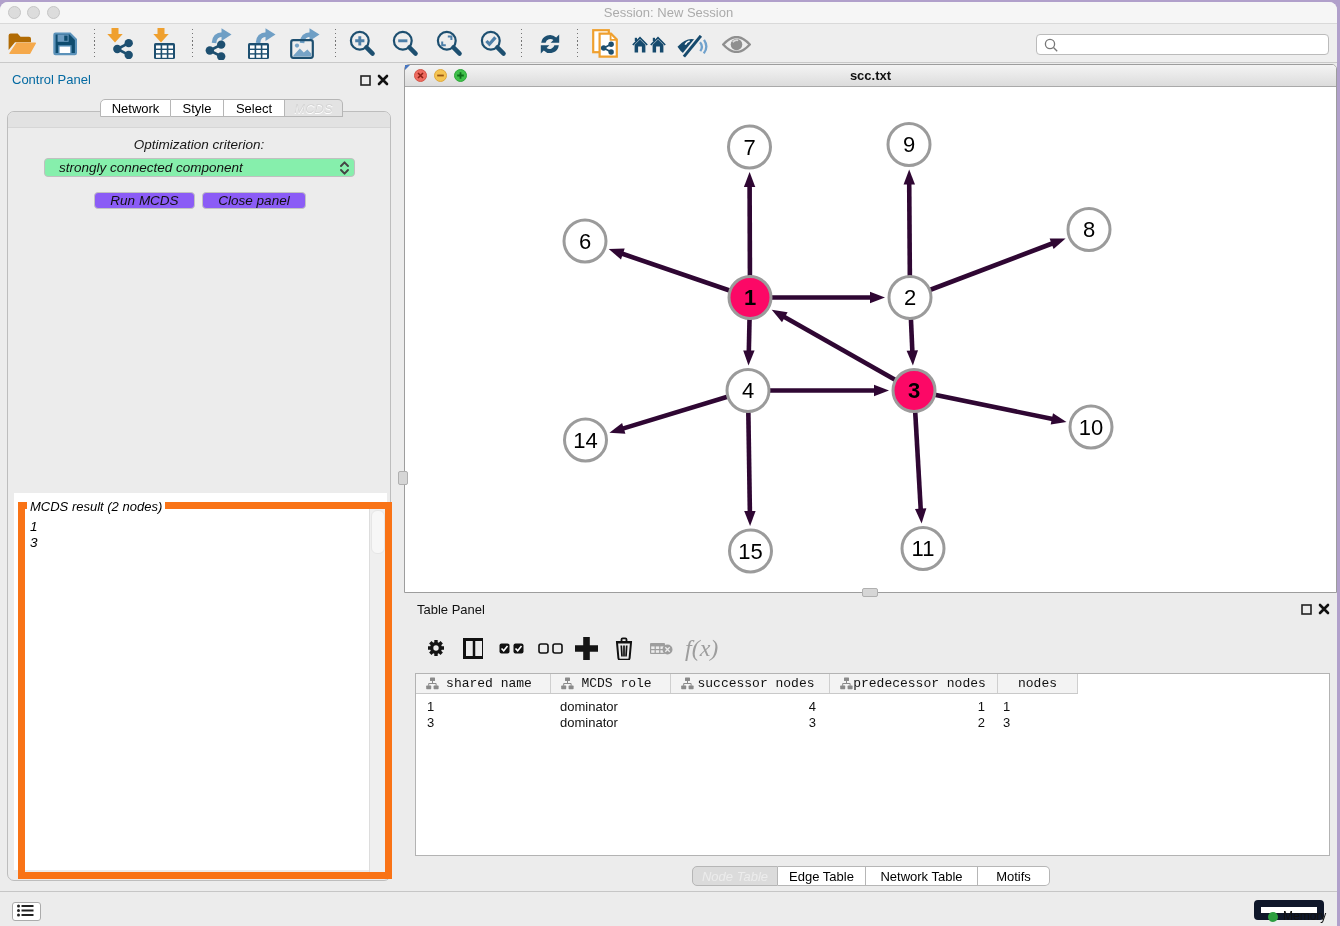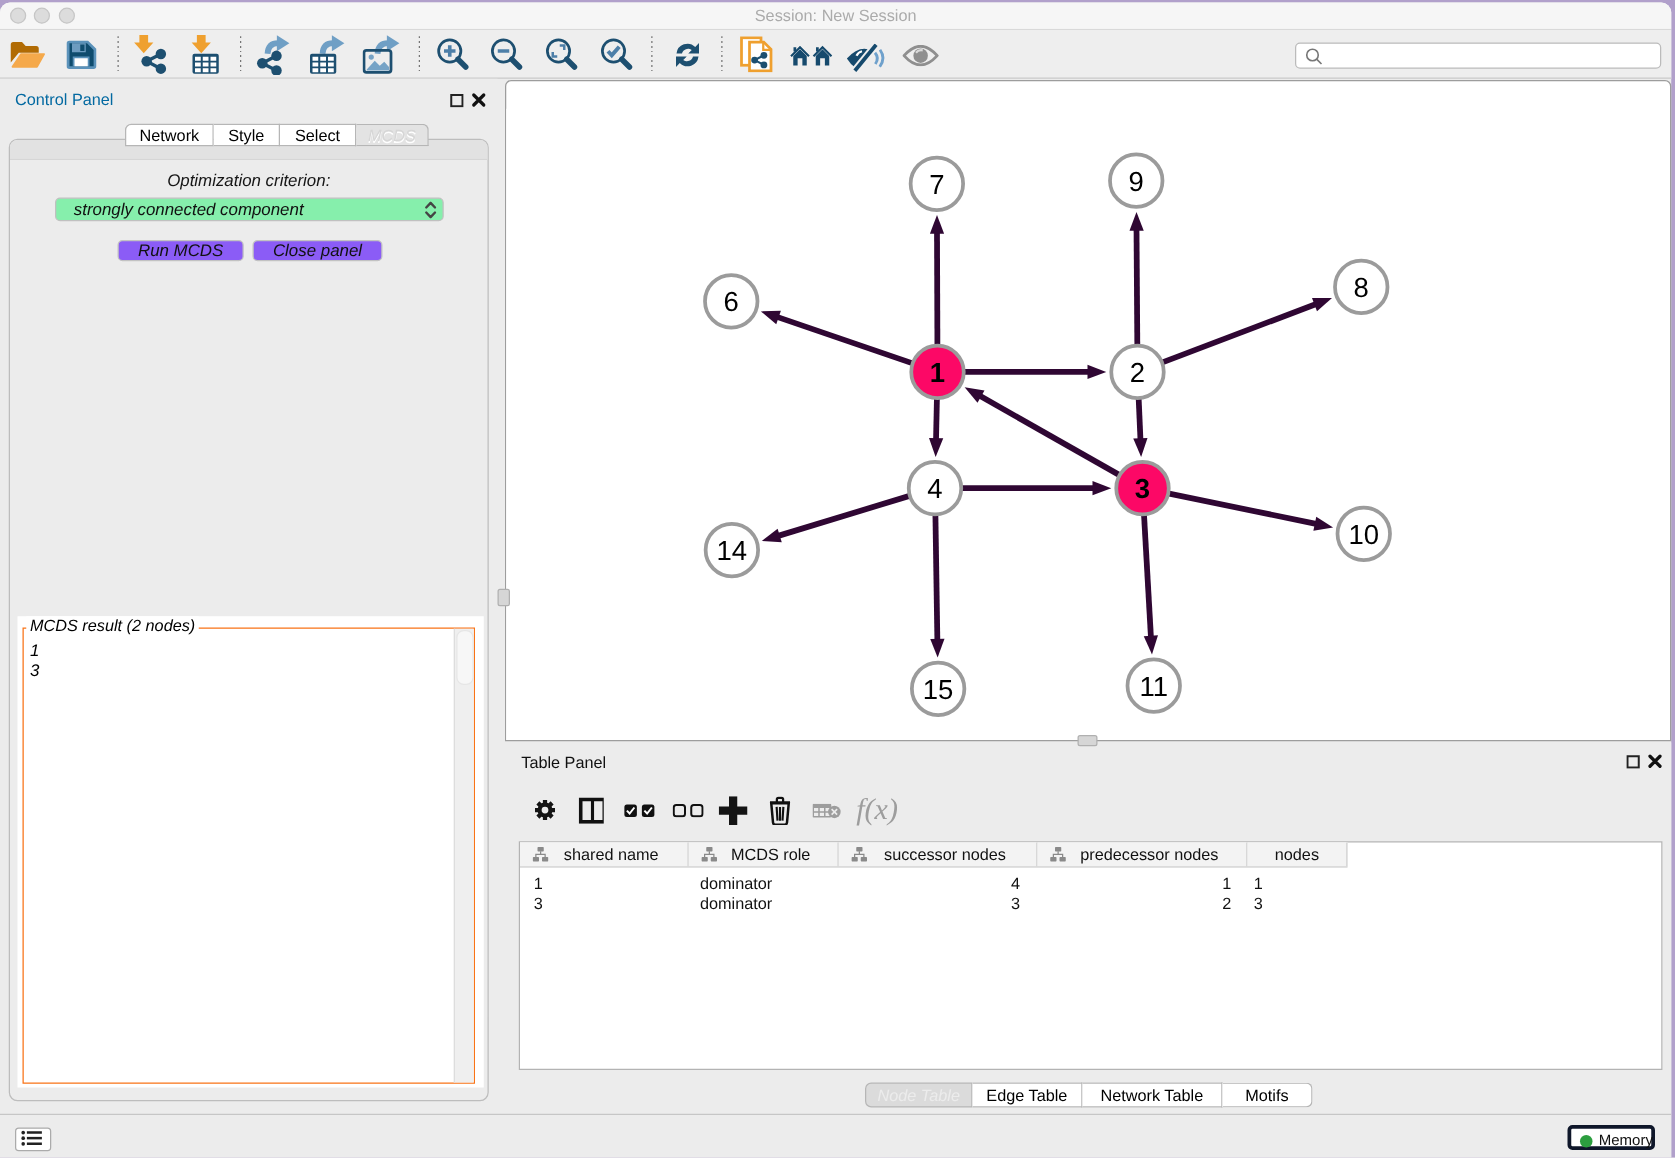--- a/index.html
+++ b/index.html
@@ -31,50 +31,50 @@
 #tabpanel .topstrip{position:absolute;left:0;top:0;width:100%;height:15px;
           background:#e2e2e2;border-radius:6px 6px 0 0;border-bottom:1px solid #d6d6d6;}
 #optlabel{position:absolute;left:0;top:25px;width:100%;text-align:center;font-size:13.5px;color:#161616;}
 #dropdown{position:absolute;left:36px;top:46px;width:295px;height:17px;background:#86efac;
           border:1px solid #c0c0c0;border-radius:4px;font-size:13.5px;color:#111;
           line-height:17px;padding-left:14px;}
 .btn{position:absolute;height:17px;background:#8b5cf6;border:1px solid #c2c2c2;border-radius:4px;
      font-size:13.5px;color:#111;text-align:center;line-height:16px;box-sizing:border-box;}
 #resultbox{position:absolute;left:6px;top:381px;width:373px;height:377px;background:#fff;}
 #fieldset{position:absolute;left:4px;top:9px;width:360px;height:363px;
-          border:1px solid #f97316;}
+          border:7px solid #f97316;}
 #fieldlegend{position:absolute;left:2px;top:-10px;background:#fff;padding:0 3px;font-size:13px;color:#000;}
 #scrolltrack{position:absolute;right:0px;top:0px;width:15px;height:363px;background:#efefef;border-left:1px solid #ddd;}
 #scrollthumb{position:absolute;left:1px;top:1px;width:12px;height:42px;background:#f7f7f7;border:1px solid #e6e6e6;border-radius:6px;}
 #netwin{position:absolute;left:404px;top:62px;width:931px;height:527px;
         border:1px solid #9d9d9d;border-radius:5px 5px 0 0;background:#fff;}
 #nettitle{position:absolute;left:0;top:0;width:100%;height:21px;
           background:linear-gradient(#f4f4f4,#dcdcdc);border-bottom:1px solid #a9a9a9;
           border-radius:4px 4px 0 0;}
 #nettitle .t{position:absolute;width:100%;text-align:center;top:3px;font-size:13px;font-weight:bold;color:#111;}
 .mac{position:absolute;top:4px;width:13px;height:13px;border-radius:50%;box-sizing:border-box;}
 #netcanvas{position:absolute;left:0;top:22px;width:931px;height:505px;background:#fff;overflow:hidden;}
 #tpanel{position:absolute;left:398px;top:592px;width:939px;height:297px;background:#ececec;}
 #tpanel .hdr{position:absolute;left:19px;top:8px;font-size:13px;color:#111;}
 #ttools{position:absolute;left:0;top:29px;width:100%;height:40px;}
 #tblbox{position:absolute;left:17px;top:79px;width:915px;height:183px;background:#fff;
         border:1px solid #b3b3b3;box-sizing:border-box;}
 #thead{position:absolute;left:0;top:0;height:19px;display:flex;background:#f3f3f3;border-bottom:1px solid #c9c9c9;}
 .th{position:relative;display:flex;align-items:center;justify-content:center;
     border-right:1px solid #cfcfcf;font-size:13px;color:#111;box-sizing:border-box;background:#f3f3f3;}
 .th svg{position:absolute;left:10px;top:3px;}
-.th span{margin-left:12px;}
+.th span{margin-left:12px;font-family:Liberation Mono, monospace;}
 .trow{position:absolute;left:0;height:16px;font-size:13px;color:#111;width:100%;}
 .trow div{position:absolute;top:1px;}
 .btabs{position:absolute;display:flex;height:20px;font-size:13px;}
 #statusbar{position:absolute;left:0;top:889px;width:1337px;height:35px;background:#ececec;border-top:1px solid #c6c6c6;}
 #listbtn{position:absolute;left:12px;top:10px;width:27px;height:17px;background:#fff;
          border:1px solid #ababab;border-radius:3px;}
 #membtn{position:absolute;right:13px;top:8px;width:70px;height:20px;background:#fff;
-        border:3px solid #0f172a;border-radius:4px;font-size:12px;color:#111;
+        border:7px solid #0f172a;border-radius:4px;font-size:12px;color:#111;
         line-height:19px;padding-left:22px;box-sizing:border-box;}
 #membtn i{position:absolute;left:7px;top:4.5px;width:10px;height:10px;border-radius:50%;background:#2c9e3f;}
 .handle{position:absolute;background:#d6d6d6;border:1px solid #b0b0b0;border-radius:2px;}
 #netcanvas text{font-family:"Liberation Sans",sans-serif;fill:#000;text-anchor:middle;}
 </style>
 </head>
 <body>
 <div id="app">
   <div id="titlebar">
     <div class="tl" style="left:7.5px;"></div>
@@ -278,20 +278,41 @@
           <div id="fieldlegend">MCDS result (2 nodes)</div>
           <div style="position:absolute;left:5px;top:10px;font-size:13.5px;line-height:16px;color:#000;">1<br>3</div>
           <div id="scrolltrack">
               <div id="scrollthumb"></div>
             </div>
         </div>
       </div>
     </div>
   </div>
   <div id="netwin">
+    <div id="nettitle">
+        <svg width="5" height="5" viewBox="0 0 5 5" style="position:absolute;left:0;top:0;">
+          <path d="M0 0 H5 L0 5 Z" fill="#4a78c2"></path>
+        </svg>
+      <div class="mac" style="left:8.5px;background:#ee6b60;border:1px solid #d35548;">
+          <svg width="11" height="11" viewBox="0 0 11 11" style="position:absolute;left:0;top:0">
+            <path d="M3 3 L8 8 M8 3 L3 8" stroke="#8e1f14" stroke-width="1.6"></path>
+          </svg>
+        </div>
+      <div class="mac" style="left:28.5px;background:#f5c451;border:1px solid #dfa93d;">
+          <svg width="11" height="11" viewBox="0 0 11 11" style="position:absolute;left:0;top:0">
+            <path d="M2.2 5.5 H8.8" stroke="#985712" stroke-width="1.8"></path>
+          </svg>
+        </div>
+      <div class="mac" style="left:48.5px;background:#3fc04a;border:1px solid #2da83a;">
+          <svg width="11" height="11" viewBox="0 0 11 11" style="position:absolute;left:0;top:0">
+            <path d="M2.2 5.5 H8.8 M5.5 2.2 V8.8" stroke="#0e6e1a" stroke-width="1.8"></path>
+          </svg>
+        </div>
+      <div class="t">scc.txt</div>
+    </div>
     <div id="netcanvas">
       <svg width="931" height="505" viewBox="0 0 931 505">
           <g stroke="#2f0733" stroke-width="4.6">
   <line x1="345.0" y1="210.5" x2="344.6" y2="98.0"></line>
   <line x1="345.0" y1="210.5" x2="216.0" y2="166.3"></line>
   <line x1="345.0" y1="210.5" x2="467.0" y2="210.5"></line>
   <line x1="345.0" y1="210.5" x2="343.8" y2="265.5"></line>
   <line x1="505.0" y1="210.5" x2="504.2" y2="95.5"></line>
   <line x1="505.0" y1="210.5" x2="648.5" y2="156.0"></line>
   <line x1="505.0" y1="210.5" x2="507.4" y2="265.5"></line>

